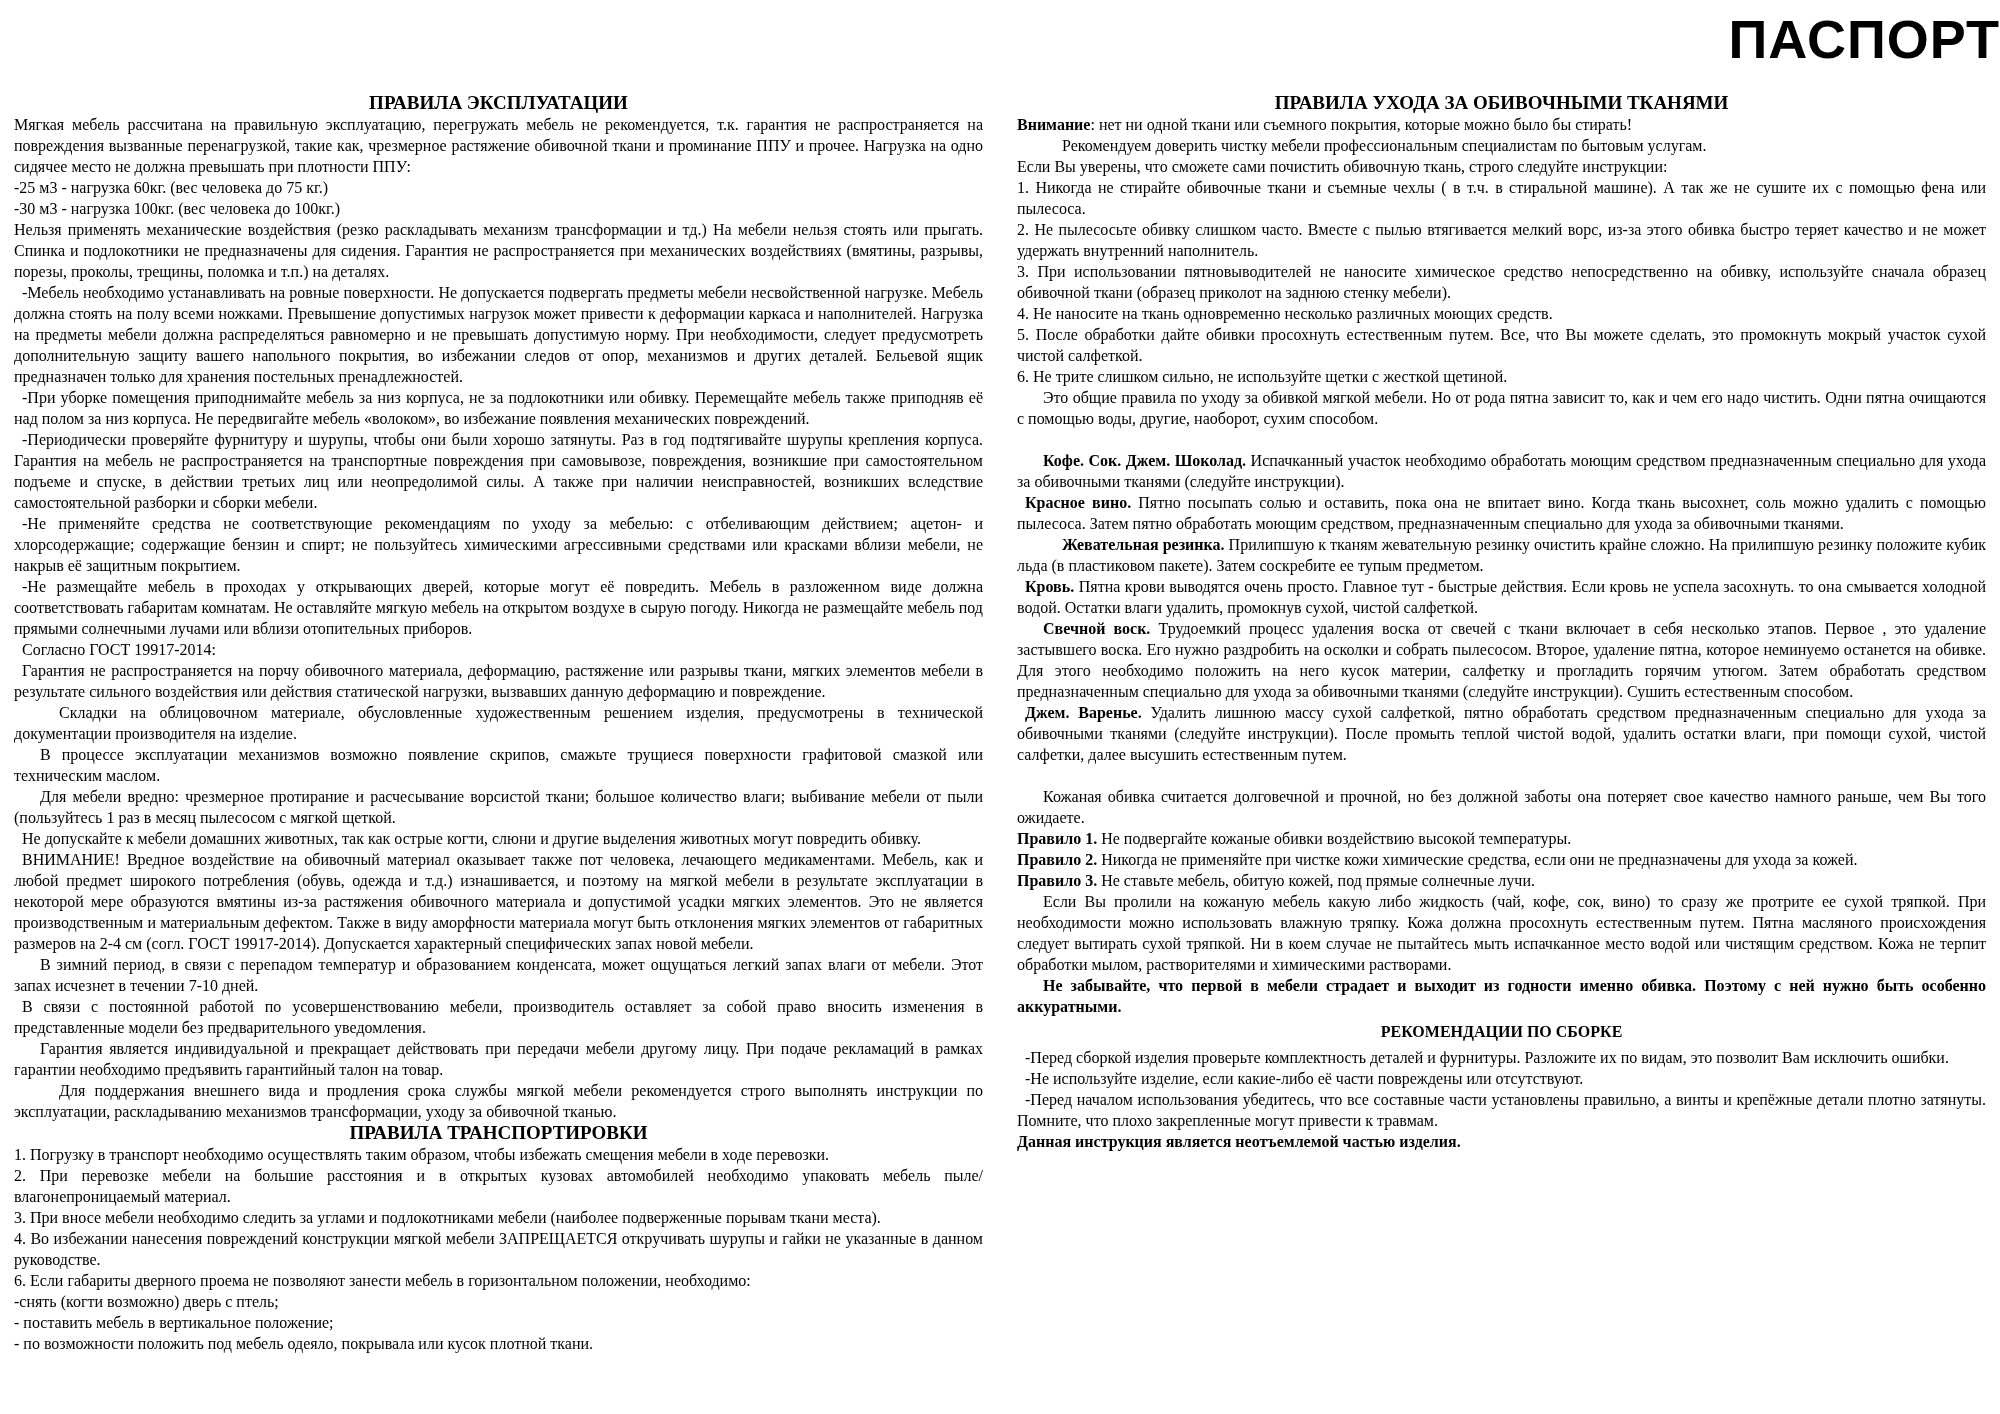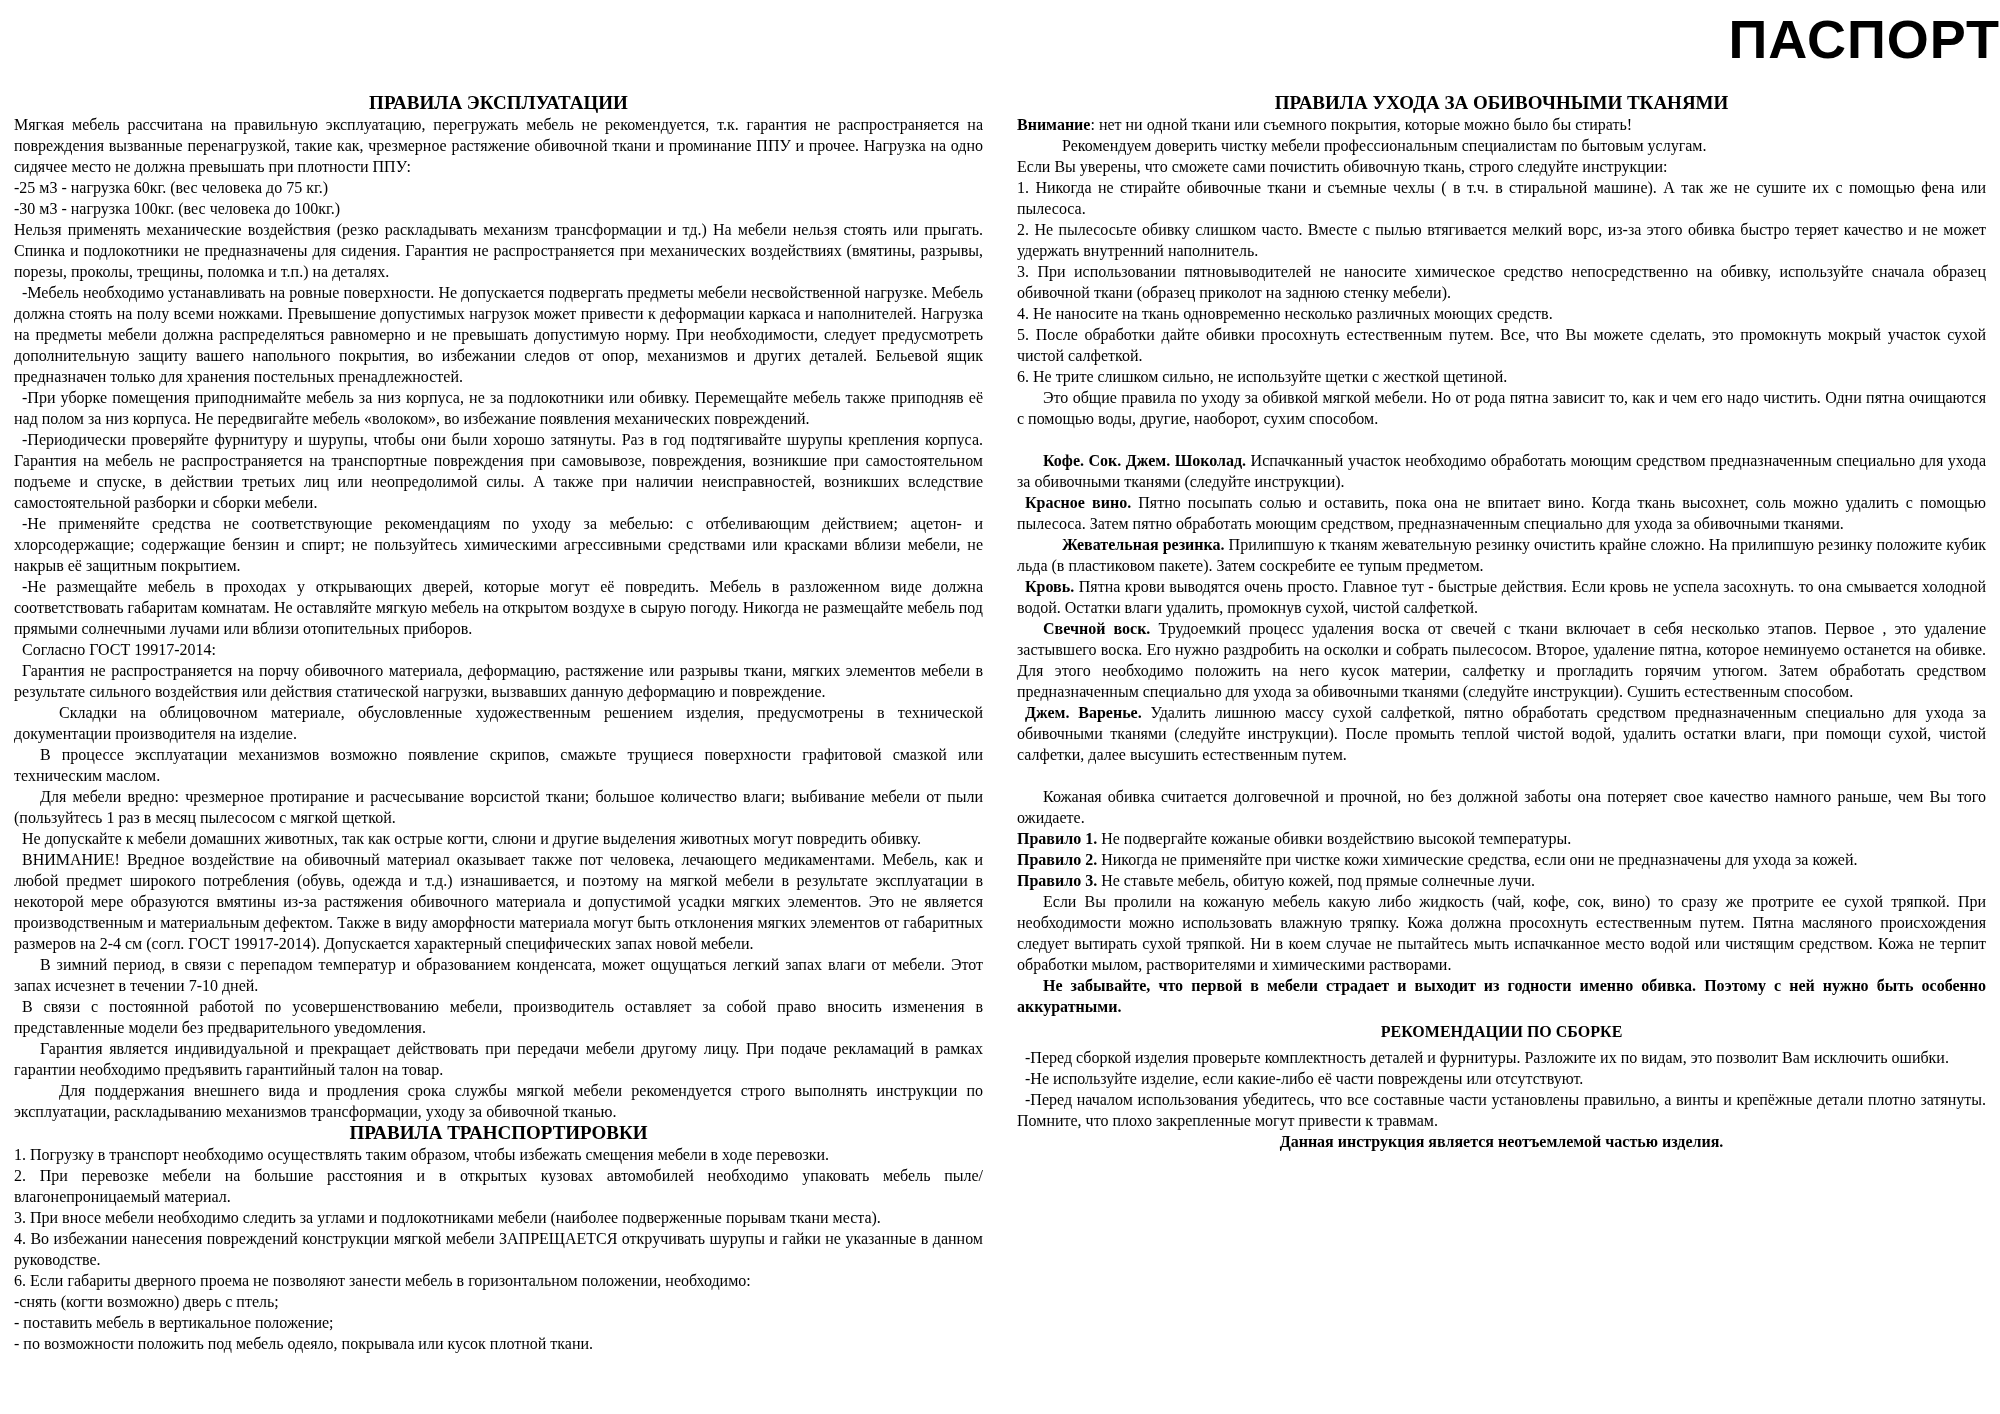--- a/index.html
+++ b/index.html
@@ -47,21 +47,21 @@
   h2.section.lg {
     font-size: 16px;
     line-height: 30px;
   }
   p.para { margin: 0; padding: 0; }
   p.para b { font-weight: bold; }
   .ind1 { text-indent: 8px; }
   .ind2 { text-indent: 26px; }
   .ind3 { text-indent: 45px; }
   .bold { font-weight: bold; }
-  .center { text-align: center; text-indent: 0; }
+  .center { text-align: left; text-indent: 0; }
   .spacer { height: 21px; }
 </style>
 </head>
 <body>
 
 <div class="page">
   <h1 class="doc-title">ПАСПОРТ</h1>
   <div class="columns">
     <div class="col">
         <h2 class="section">ПРАВИЛА ЭКСПЛУАТАЦИИ</h2>

